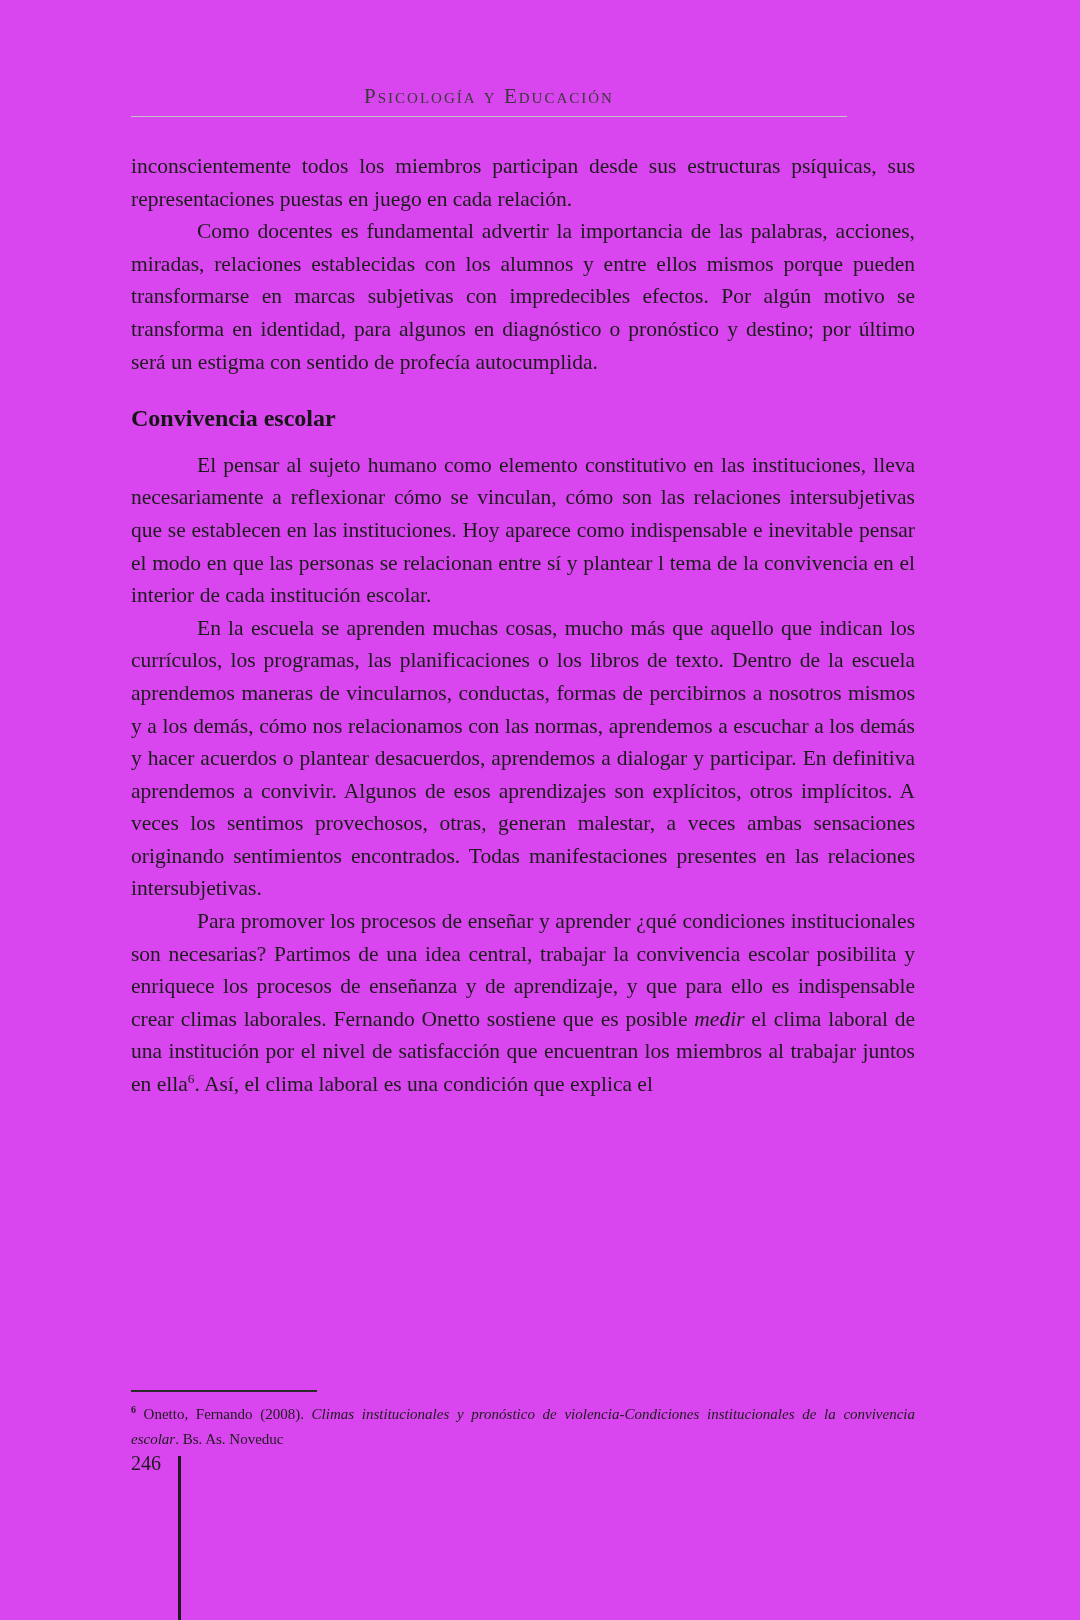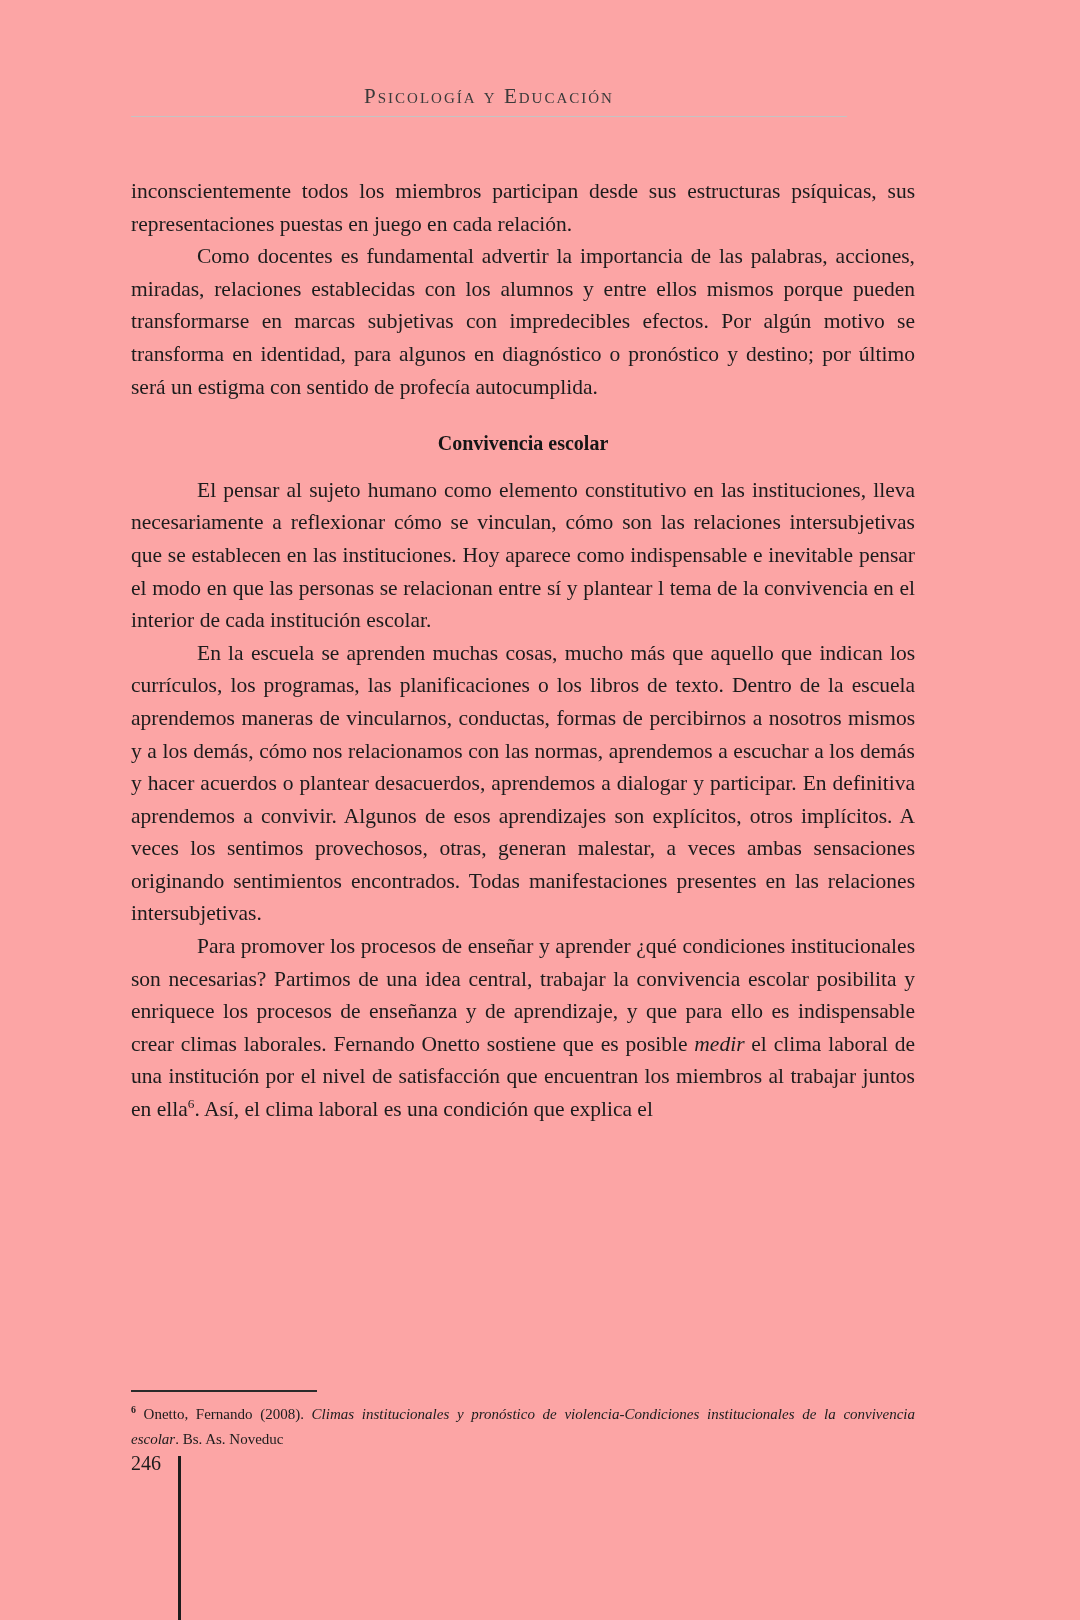--- a/index.html
+++ b/index.html
@@ -1,21 +1,21 @@
 <!DOCTYPE html>
 <html><head>
 <meta charset="utf-8">
 <style>
   * { box-sizing: border-box; }
   html, body { margin: 0; padding: 0; background: #ffffff; }
   .page {
     position: relative;
     width: 1080px;
     height: 1620px;
-    background: #fca5a5;
+    background: #d946ef;
     overflow: hidden;
     font-family: "Liberation Serif", "DejaVu Serif", serif;
     color: #1c1c1c;
   }
   .running-header {
     position: absolute;
     top: 84px;
     left: 131px;
     width: 716px;
     text-align: center;
@@ -35,27 +35,27 @@
   .text-block {
     position: absolute;
     top: 150px;
     left: 131px;
     width: 784px;
     font-size: 21.5px;
     line-height: 32.6px;
     text-align: justify;
   }
   .text-block p { margin: 0; text-indent: 66px; }
-  .text-block p.noindent { text-indent: 0; margin-top: 25px; }
+  .text-block p.noindent { text-indent: 0; }
   .section-heading {
     margin: 24px 0 14px 0;
-    font-size: 20px;
+    font-size: 24px;
     font-weight: bold;
     text-indent: 0;
-    text-align: center;
+    text-align: left;
     color: #161616;
   }
   .em { font-style: italic; }
   sup.ref {
     font-size: 0.62em;
     vertical-align: super;
     line-height: 0;
   }
   .footnote-rule {
     position: absolute;

